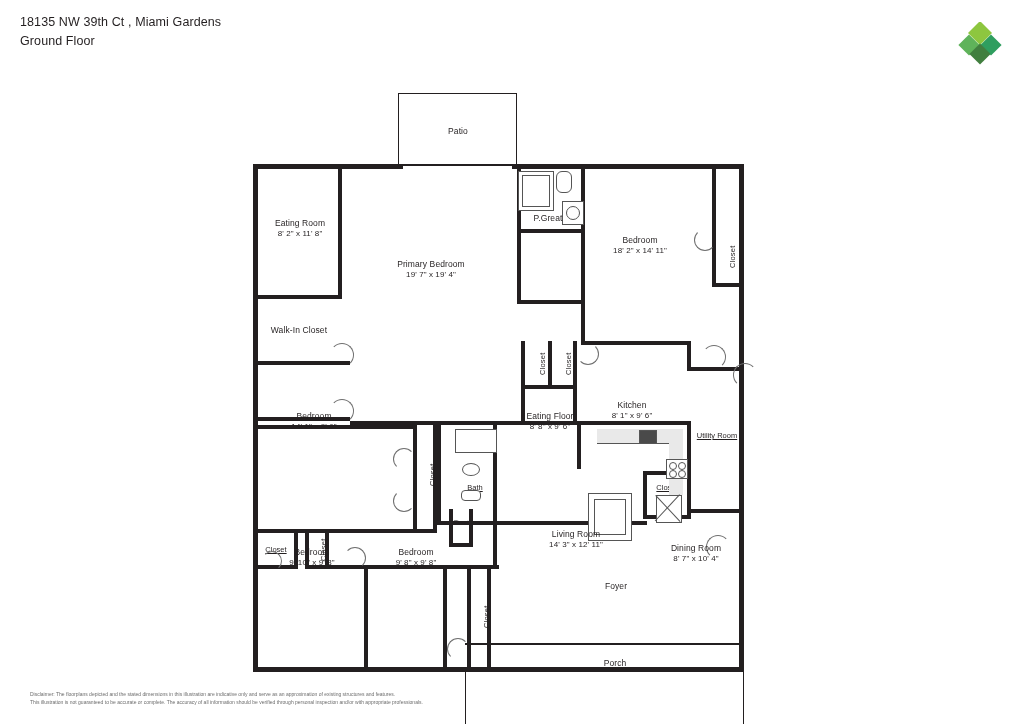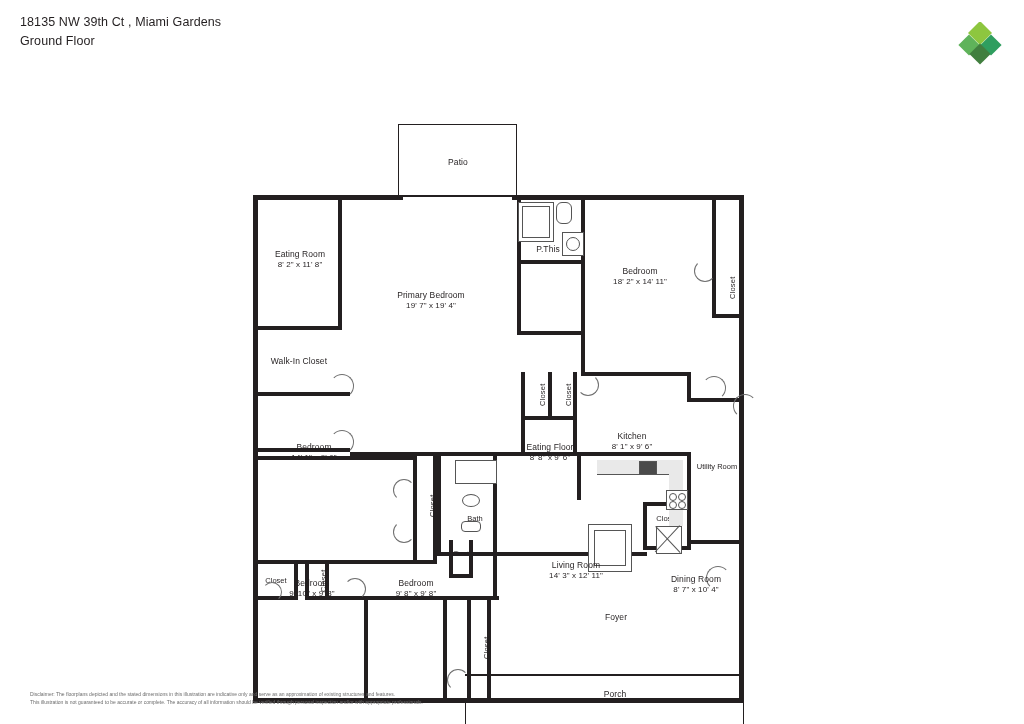--- a/index.html
+++ b/index.html
@@ -55,21 +55,21 @@
     letter-spacing: -0.2px;
     white-space: nowrap;
   }
   #brand-wordmark .w1 { color: #3f3f3f; }
   #brand-wordmark .w2 { color: #7ab648; }
 
   
   #plan {
     position: absolute;
     left: 0;
-    top: 74px;
+    top: 43px;
     width: 873px;
     height: 620px;
   }
   .wall {
     position: absolute;
     background: #231f20;
   }
   .wall-thin {
     position: absolute;
     background: #231f20;
@@ -100,20 +100,21 @@
     transform-origin: 0 0;
     transform: rotate(-90deg);
     letter-spacing: 0.2px;
   }
   .label-sm {
     position: absolute;
     font-size: 7.5px;
     color: #231f20;
     white-space: nowrap;
     text-align: center;
+    text-decoration: underline;
   }
   .label-xs {
     position: absolute;
     font-size: 5.5px;
     color: #231f20;
     white-space: nowrap;
     text-align: center;
   }
   
   .door {
@@ -373,21 +374,21 @@
   <div class="fixture" style="left:556px; top:128px; width:14px; height:20px; border-radius:6px;"></div>
   <div class="fixture" style="left:562px; top:158px; width:20px; height:22px;"></div>
   <div class="fixture-round" style="left:566px; top:163px; width:12px; height:12px;"></div>
 
   <div class="label" style="left:258px; top:175px; width:84px;">
     <span>Eating Room</span>
     <span class="dim">8' 2" x 11' 8"</span>
   </div>
 
   <div class="label" style="left:511px; top:170px; width:74px;">
-    <span>P.This</span>
+    <span>P.Great</span>
   </div>
 
   <div class="label" style="left:588px; top:192px; width:104px;">
     <span>Bedroom</span>
     <span class="dim">18' 2" x 14' 11"</span>
   </div>
 
   <div class="label" style="left:373px; top:216px; width:116px;">
     <span>Primary Bedroom</span>
     <span class="dim">19' 7" x 19' 4"</span>

